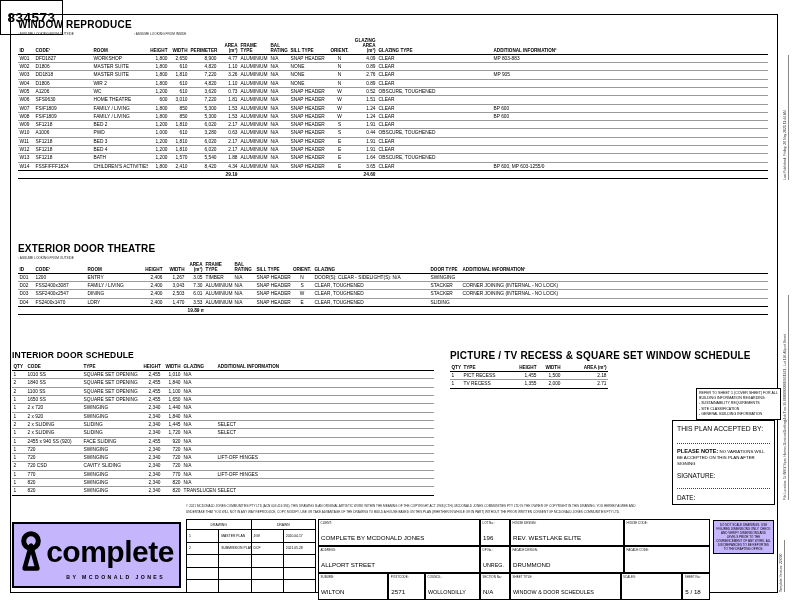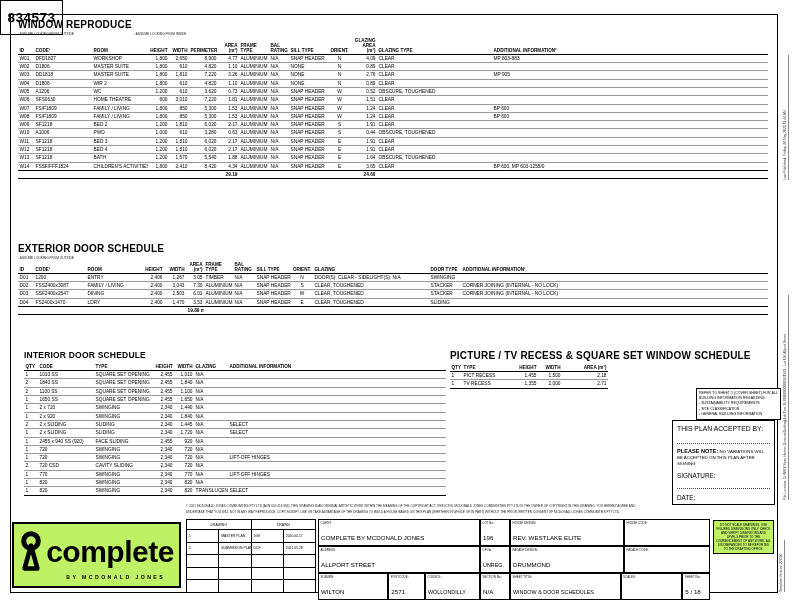--- a/index.html
+++ b/index.html
@@ -23,21 +23,21 @@
   #refer{position:absolute;left:696px;top:388px;width:79px;border:0.8px solid #000;padding:2px 2px;font-size:3.6px;line-height:1.45;background:#fff;}
   #accept{position:absolute;left:672px;top:420px;width:103px;height:85px;border:0.8px solid #000;padding:4px 4px;box-sizing:border-box;background:#fff;}
   #accept .hd{font-size:6.8px;margin-bottom:10px;}
   #accept .dots{border-bottom:0.8px dotted #444;margin:8px 0 4px 0;height:1px;}
   #accept .pn{font-size:4.4px;line-height:1.3;}
   #accept .pn b{font-size:5.6px;}
   #accept .sig{font-size:6.4px;margin-top:5px;}
   
   .copy{position:absolute;left:186px;width:588px;font-size:3.1px;color:#222;white-space:nowrap;overflow:hidden;}
   
-  .tbox{position:absolute;box-sizing:border-box;border:0.6px solid #000;background:#bef264;}
+  .tbox{position:absolute;box-sizing:border-box;border:0.6px solid #000;background:#c4b5fd;}
   #logoBox{left:12px;top:522px;width:169px;height:66px;border:2px solid #000;}
   .logo-inner{display:flex;align-items:center;justify-content:center;margin-top:7px;gap:3px;}
   .brand{font-weight:bold;font-size:30px;line-height:1;letter-spacing:-0.5px;}
   .byline{text-align:right;font-size:5.2px;font-weight:bold;letter-spacing:2.4px;padding-right:14px;margin-top:1px;}
   table.rev{position:absolute;left:186px;top:519px;width:130px;height:71px;border-collapse:collapse;table-layout:fixed;background:#fff;}
   table.rev td{border:0.5px solid #000;font-size:3.4px;padding:0 2px;height:11.5px;overflow:hidden;white-space:nowrap;}
   table.rev tr.hdr td{text-align:center;font-size:3.4px;height:9px;}
   .col{position:absolute;display:flex;flex-direction:column;}
   .row{display:flex;flex:1;}
   .cell{position:relative;border:0.6px solid #000;box-sizing:border-box;flex:1;padding:6px 2px 1px 2px;background:#fff;overflow:hidden;}
@@ -336,21 +336,21 @@
           <td class="a-c"></td>
           <td class="a-r">24.60</td>
           <td class=""></td>
           <td class=""></td>
         </tr>
       </tbody>
     </table>
 </div>
 
 <div class="sec" style="left:18px;top:243px;width:750px;">
-  <div class="sec-title">EXTERIOR DOOR SCHEDULE</div>
+  <div class="sec-title">EXTERIOR DOOR THEATRE</div>
   <div class="notes">
     <span>¹ ASSUME LOOKING FROM OUTSIDE</span>
   </div>
   <table class="sched">
       <colgroup>
         <col style="width: 16px;">
         <col style="width: 52px;">
         <col style="width: 56px;">
         <col style="width: 22px;">
         <col style="width: 22px;">
@@ -455,21 +455,21 @@
           <td class=""></td>
           <td class="a-c"></td>
           <td class=""></td>
           <td class=""></td>
           <td class=""></td>
         </tr>
       </tbody>
     </table>
 </div>
 
-<div class="sec" style="left:24px;top:350px;width:422px;">
+<div class="sec" style="left:12px;top:350px;width:422px;">
   <div class="sec-title sm">INTERIOR DOOR SCHEDULE</div>
   <table class="sched" style="margin-top:4px;">
       <colgroup>
         <col style="width: 14px;">
         <col style="width: 56px;">
         <col style="width: 60px;">
         <col style="width: 20px;">
         <col style="width: 20px;">
         <col style="width: 34px;">
         <col style="width: 218px;">

